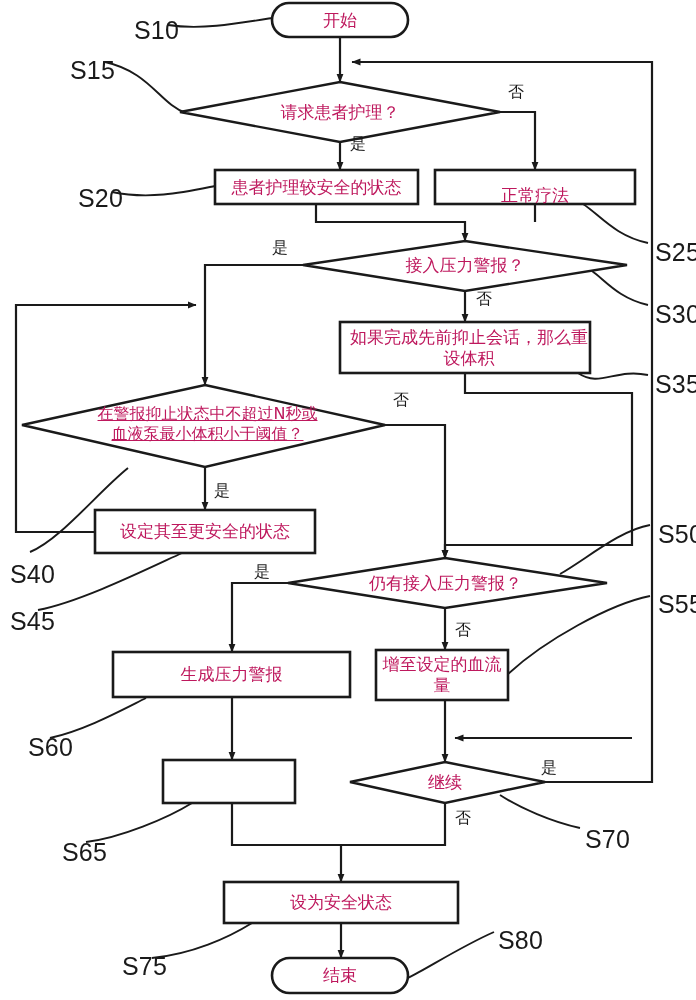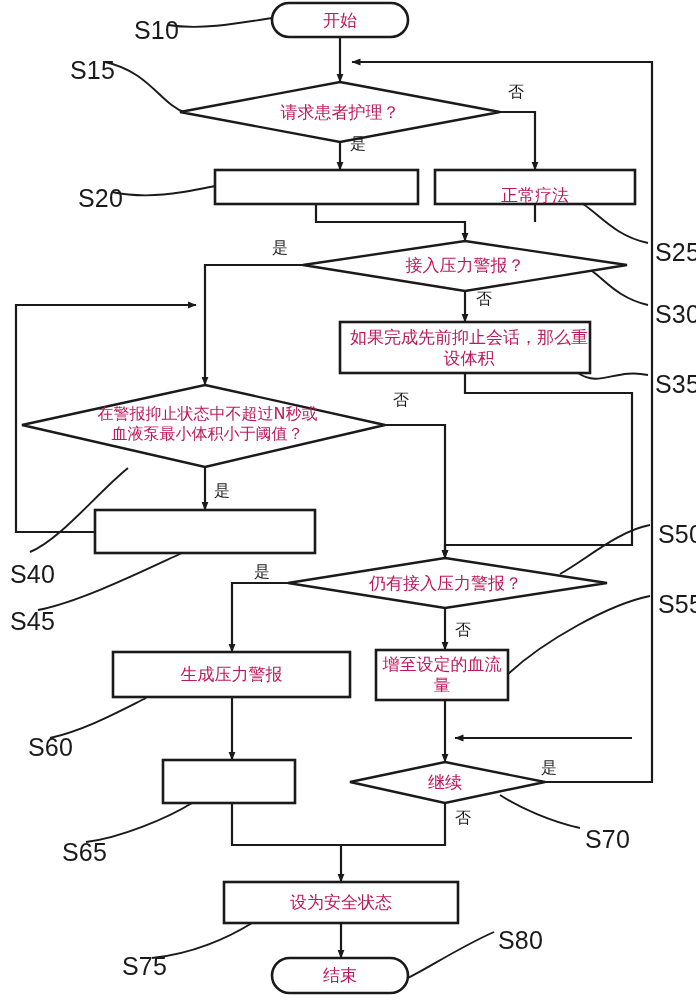--- a/index.html
+++ b/index.html
@@ -129,29 +129,31 @@
       <path d="M580,828 C552,822 520,808 500,795"></path>
       <path d="M152,958 C192,954 228,938 252,923"></path>
       <path d="M494,932 C462,946 428,968 408,978"></path>
     </g>
   </svg>
 
   <div class="node-label term-text" style="left:272px;top:3px;width:136px;height:34px;">开始</div>
 
   <div class="node-label dia-text" style="left:215px;top:96px;width:250px;height:32px;">请求患者护理？</div>
 
+  <div class="node-label box-text" style="left:215px;top:170px;width:203px;height:34px;">患者护理较安全的状态</div>
 
   <div class="node-label box-text" style="left:435px;top:170px;width:200px;height:50px;">正常疗法</div>
 
   <div class="node-label dia-text" style="left:350px;top:250px;width:230px;height:30px;">接入压力警报？</div>
 
   <div class="node-label box-text" style="left:344px;top:322px;width:242px;height:51px;padding:0 4px;">如果完成先前抑止会话，那么重设体积</div>
 
-  <div class="node-label dia-text small" style="left:95px;top:388px;width:225px;height:72px;">在警报抑止状态中不超过N秒或血液泵最小体积小于阈值？</div>
+  <div class="node-label dia-text small" style="left:95px;top:388px;width:225px;height:72px;text-decoration:underline;">在警报抑止状态中不超过N秒或血液泵最小体积小于阈值？</div>
 
+  <div class="node-label box-text" style="left:95px;top:510px;width:220px;height:43px;">设定其至更安全的状态</div>
 
   <div class="node-label dia-text" style="left:338px;top:568px;width:215px;height:30px;">仍有接入压力警报？</div>
 
   <div class="node-label box-text" style="left:378px;top:650px;width:128px;height:50px;">增至设定的血流量</div>
 
   <div class="node-label box-text" style="left:113px;top:652px;width:237px;height:45px;">生成压力警报</div>
 
 
   <div class="node-label dia-text" style="left:395px;top:768px;width:100px;height:28px;">继续</div>
 

